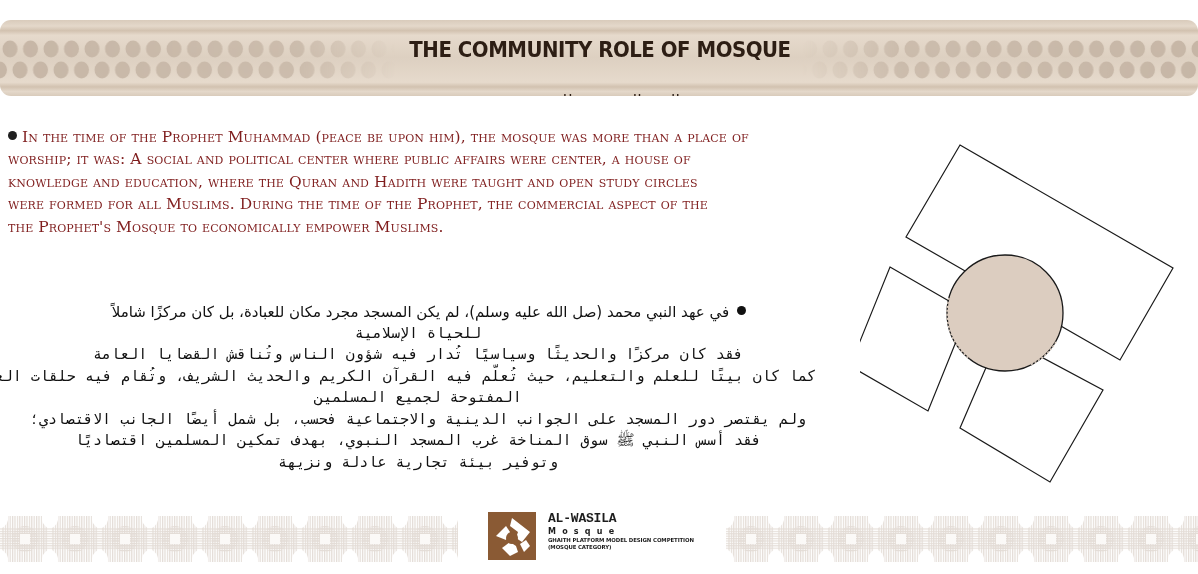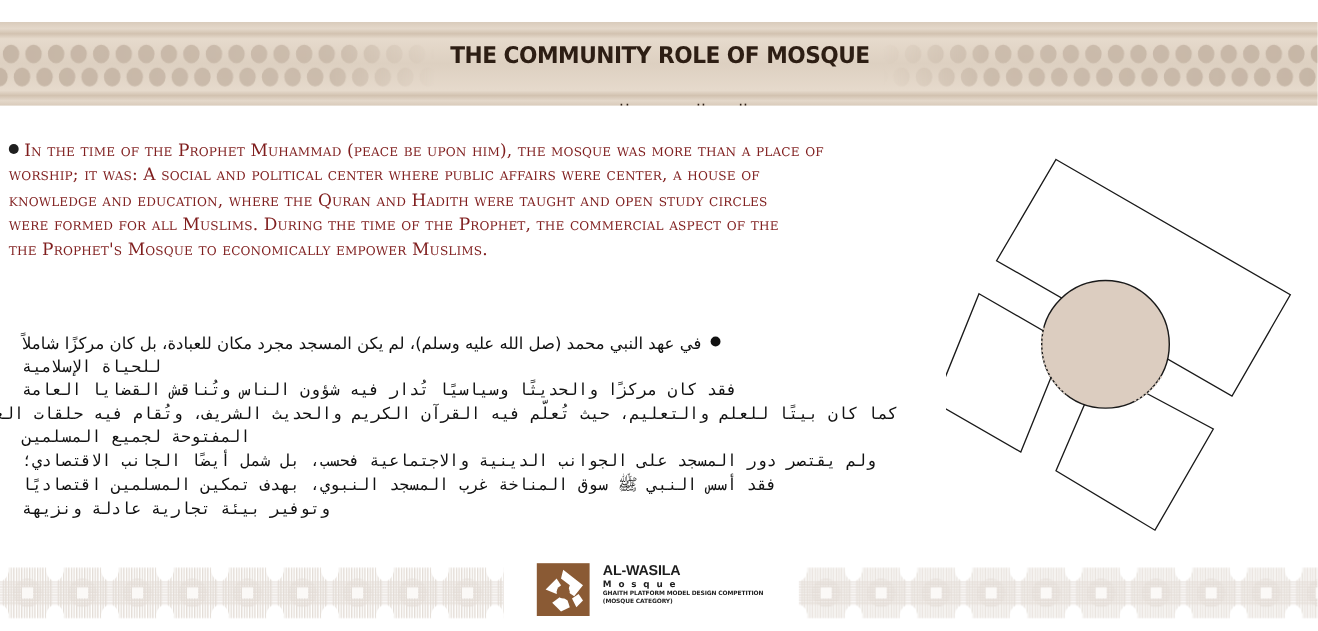--- a/index.html
+++ b/index.html
@@ -4,20 +4,21 @@
   <style>
     * { box-sizing: border-box; margin: 0; padding: 0; }
     html, body { width: 1198px; height: 574px; background: #ffffff; overflow: hidden; }
     body { position: relative; font-family: "DejaVu Sans", sans-serif; color: #1a1a1a; }
 
     
     .header-band {
       position: absolute; left: 0; top: 20px; width: 1198px; height: 76px;
       background: linear-gradient(180deg, #d9cbbb 0%, #e4d8ca 8%, #d2c2b0 14%, #e6dacc 20%, #ddd0c1 50%, #e6dacc 82%, #d2c2b0 88%, #e4d8ca 94%, #d9cbbb 100%);
       overflow: hidden;
+      border-radius: 11px;
     }
     .header-dots {
       position: absolute; left: 0; top: 0; width: 100%; height: 100%;
     }
     .header-title-box {
       position: absolute; left: 380px; top: 18px; width: 440px; height: 50px;
       text-align: center;
     }
     .title-en {
       font-family: "DejaVu Sans", sans-serif; font-weight: bold;
@@ -38,21 +39,21 @@
     }
     .en-block .bullet {
       display: inline-block; width: 9px; height: 9px; border-radius: 50%;
       background: #1f1f1f; margin-right: 5px; vertical-align: 2px;
     }
     .en-line { white-space: nowrap; }
 
     
     .ar-block {
       position: absolute; left: 20px; top: 302px; width: 818px;
-      direction: rtl; text-align: left;
+      direction: rtl; text-align: center;
       font-family: "DejaVu Sans", sans-serif; font-size: 15px; line-height: 21.5px; color: #111;
     }
     .ar-line { white-space: nowrap; }
     .ar-line.indent { padding-right: 22px; font-family: Liberation Mono, monospace; }
     .ar-block .bullet {
       display: inline-block; width: 9px; height: 9px; border-radius: 50%;
       background: #111; margin-left: 8px; vertical-align: 2px;
     }
 
     
@@ -65,21 +66,21 @@
     .footer-left { left: 0; width: 458px; }
     .footer-right { left: 726px; width: 472px; }
 
     
     .logo-box {
       position: absolute; left: 488px; top: 512px; width: 48px; height: 48px;
       background: #8a5a34;
     }
     .logo-text { position: absolute; left: 548px; top: 512px; width: 180px; }
     .logo-name {
-      font-family: Liberation Sans, sans-serif; font-weight: bold; font-size: 13px;
+      font-family: Liberation Mono, monospace; font-weight: bold; font-size: 13px;
       color: #1d1d1d; line-height: 14px; letter-spacing: -0.2px;
     }
     .logo-sub {
       font-family: "DejaVu Sans", sans-serif; font-size: 8px; color: #1d1d1d;
       letter-spacing: 6.2px; line-height: 11px; font-weight: bold;
     }
     .logo-comp {
       font-family: "DejaVu Sans", sans-serif; font-size: 5.4px; font-weight: bold;
       color: #1d1d1d; line-height: 7px; letter-spacing: -0.1px; white-space: nowrap;
     }

